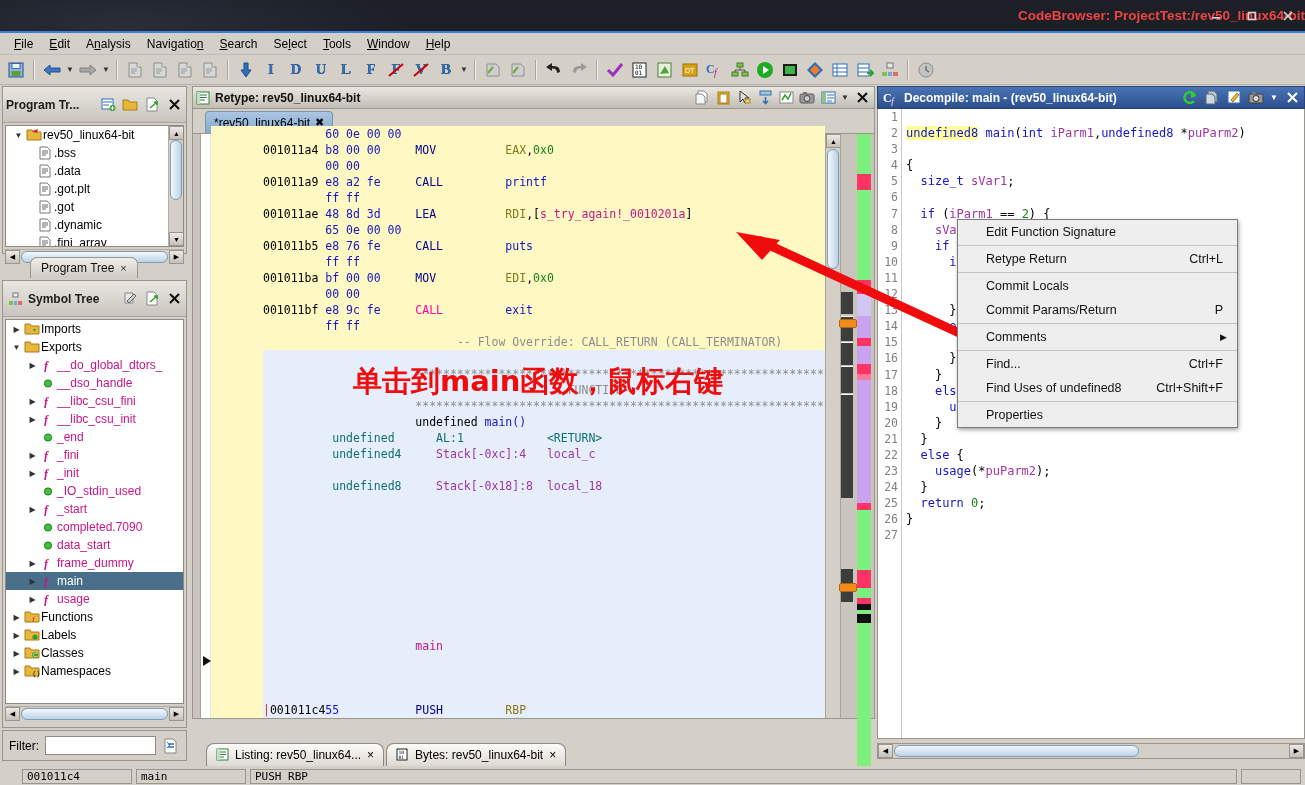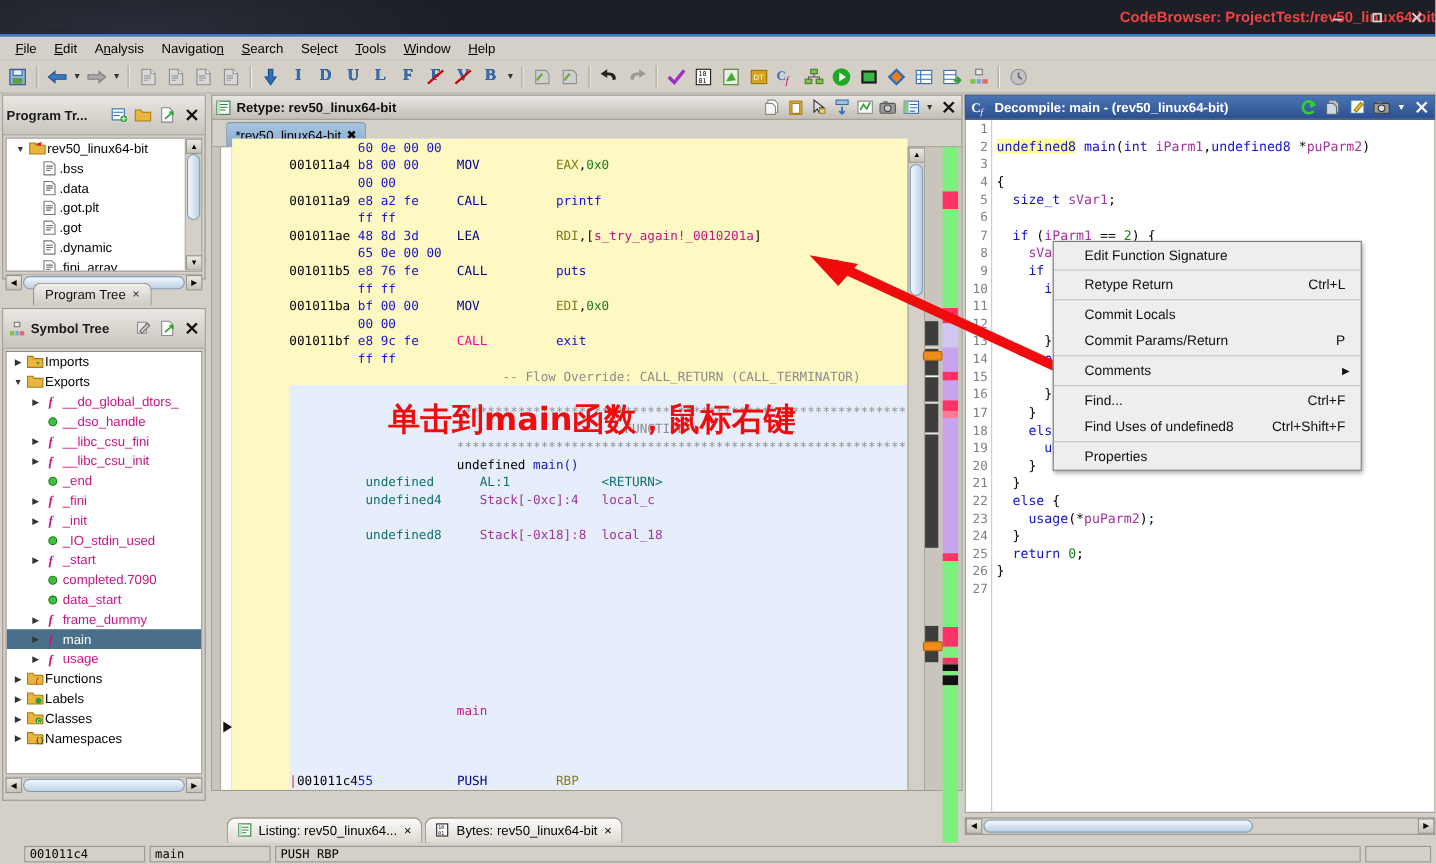--- a/index.html
+++ b/index.html
@@ -755,20 +755,31 @@
               </div>
             </div>
         </div>
         <div class="hscroll" style="margin:0 2px 2px 2px">
           <div class="sbtn">◀</div>
           <div class="thumbh" style="flex:1;margin:0 1px"></div>
           <div class="sbtn">▶</div>
         </div>
       </div>
 
+      <div class="filterbar" style="position:absolute;left:2px;top:644px;width:185px;">
+        <span class="flbl">Filter:</span>
+        <input class="filterinput" style="width: 100px;" value="">
+        <span class="hicon">
+            <svg width="16" height="16" viewBox="0 0 16 16">
+              <path d="M2 1h8l3 3v11H2z" fill="#fff" stroke="#888"></path>
+              <path d="M5 6 L11 6 M5 9 L11 9" stroke="#2f6fba" stroke-width="1.6"></path>
+              <path d="M4 4 L7 7 L4 10" stroke="#2f6fba" fill="none"></path>
+            </svg>
+          </span>
+      </div>
     </div>
 
     <div class="center">
       <div class="listhdr">
         <span class="ltitle">
           <span style="display:inline-flex">
               <svg width="14" height="14" viewBox="0 0 14 14">
                 <rect x="1" y="1" width="12" height="12" fill="#fff" stroke="#2f7f3f"></rect>
                 <path d="M3 4h8M3 6.5h8M3 9h6" stroke="#2f7f3f"></path>
                 <rect x="1" y="1" width="3" height="12" fill="#bfe0c2"></rect>

